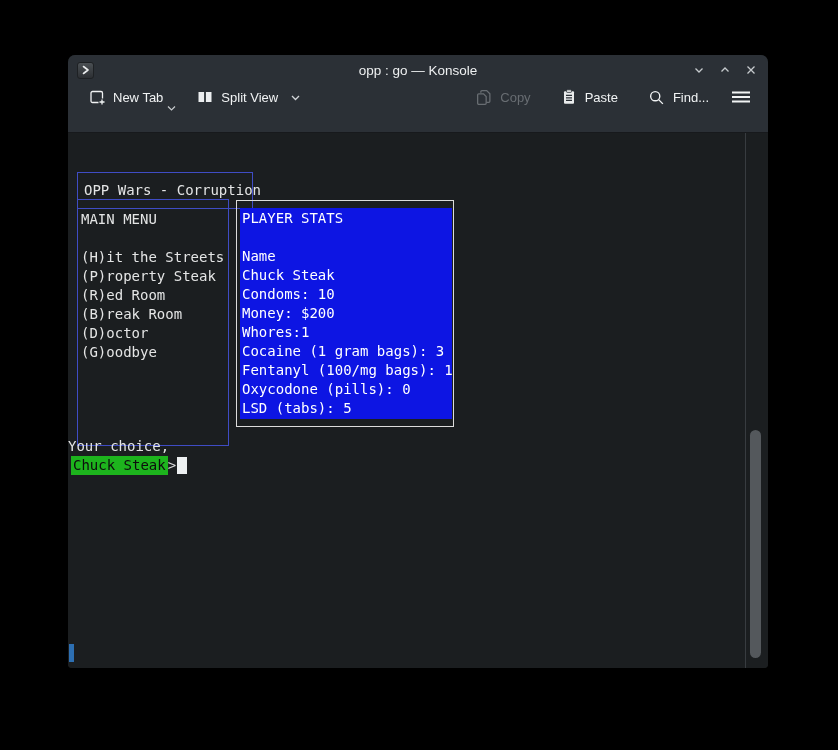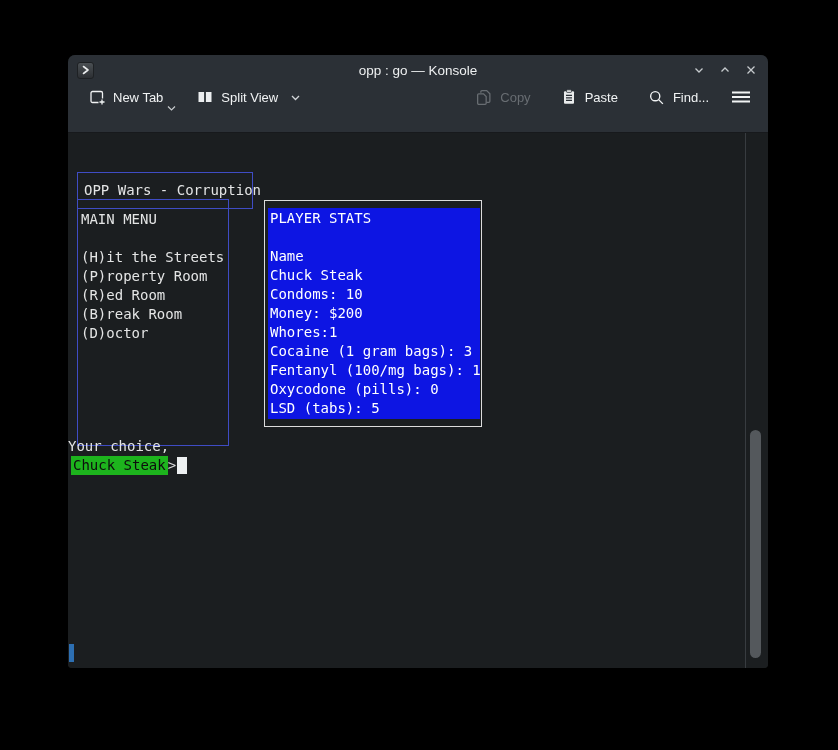--- a/index.html
+++ b/index.html
@@ -67,21 +67,20 @@
     display: flex; align-items: center; padding-left: 6px; white-space: pre; margin-top: 28px;
   }
   .menu-box {
     position: absolute; left: 9px; top: 66px; width: 152px; height: 247px;
     border: 1.5px solid var(--accent-border, #3f4cc4);
     padding: 10px 0 0 3px;
   }
   .stats-box {
     position: absolute; left: 168px; top: 67px; width: 218px; height: 227px;
     border: 1.5px solid #dcdcdc;
-    margin-left: 28px;
   }
   .stats-fill {
     position: absolute; left: 3px; top: 7px; width: 212px; height: 211px;
     background: var(--stats-blue, #0d15e3); color: #ffffff;
     padding: 1px 0 0 2px;
   }
   .choice-line { position: absolute; left: 0; top: 304px; height: 19px; white-space: pre; }
   .prompt-line { position: absolute; left: 3px; top: 323px; height: 19px; display: flex; align-items: center; white-space: pre; }
   .hl { background: var(--highlight-green, #1db41d); color: #0d0d0d; padding: 0 2px; height: 19px; line-height: 19px; }
   .gt { color: #d9dadb; height: 19px; line-height: 19px; }
@@ -186,24 +185,25 @@
   <div class="terminal">
 
     <div class="game-title-box">
       <span>OPP Wars - Corruption</span>
     </div>
 
     <div class="menu-box">
         <div class="tline">MAIN MENU</div>
         <div class="tline"></div>
         <div class="tline">(H)it the Streets</div>
-        <div class="tline">(P)roperty Room</div>
+        <div class="tline">(P)roperty Steak</div>
         <div class="tline">(R)ed Room</div>
         <div class="tline">(B)reak Room</div>
         <div class="tline">(D)octor</div>
+        <div class="tline">(G)oodbye</div>
       </div>
 
     <div class="stats-box">
       <div class="stats-fill">
           <div class="tline">PLAYER STATS</div>
           <div class="tline"></div>
           <div class="tline">Name</div>
           <div class="tline">Chuck Steak</div>
           <div class="tline">Condoms: 10</div>
           <div class="tline">Money: $200</div>

